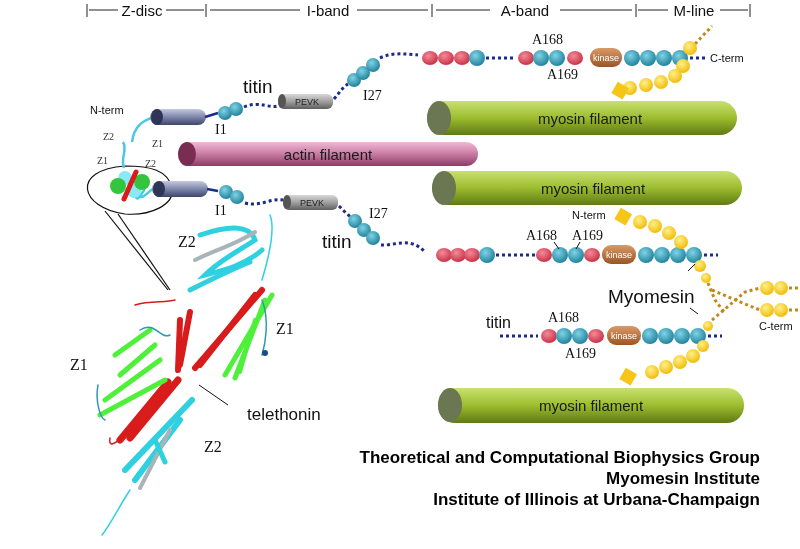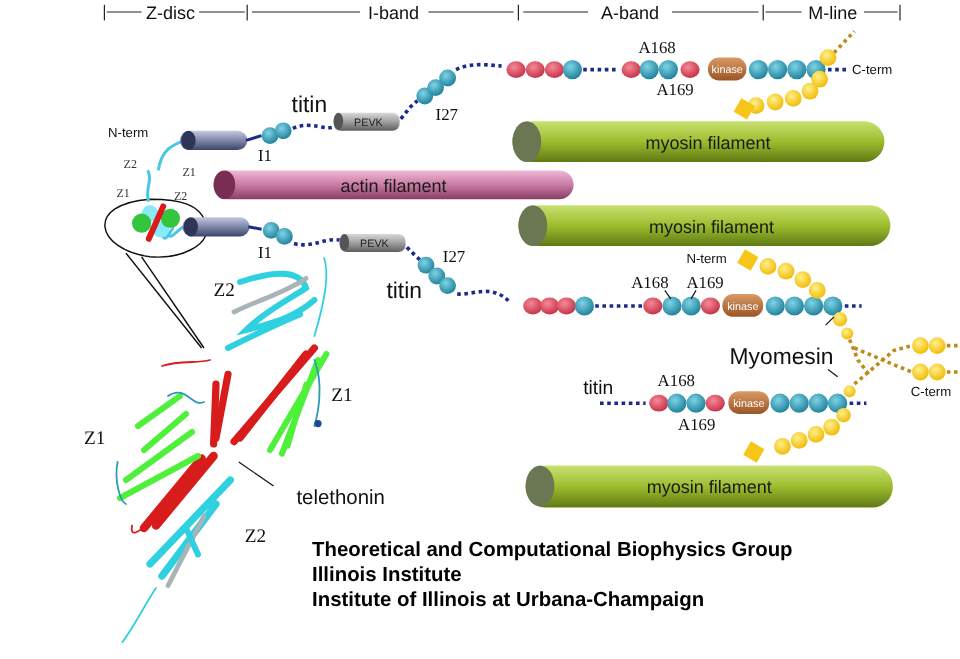--- a/index.html
+++ b/index.html
@@ -2,21 +2,21 @@
 <html><head>
 <meta charset="utf-8">
 <style>
   html,body{margin:0;padding:0;background:#fff;}
   body{width:800px;height:549px;overflow:hidden;position:relative;font-family:"Liberation Sans",sans-serif;}
   svg{position:absolute;left:0;top:0;}
   .sans{font-family:"Liberation Sans",sans-serif;}
   .serif{font-family:"Liberation Serif",serif;}
   .dot{stroke:#1c2a8c;stroke-width:3;stroke-dasharray:3 3;fill:none;}
   .ydot{stroke:#c08a1a;stroke-width:3;stroke-dasharray:3 3;fill:none;}
-  .credit{position:absolute;left:260px;width:500px;text-align:left;font-family:"Liberation Sans",sans-serif;font-weight:bold;font-size:17px;color:#000;line-height:21px;}
+  .credit{position:absolute;left:260px;width:500px;text-align:right;font-family:"Liberation Sans",sans-serif;font-weight:bold;font-size:17px;color:#000;line-height:21px;}
 </style>
 </head>
 <body>
 
 <svg width="800" height="549" viewBox="0 0 800 549">
   <defs>
     <linearGradient id="gMyosin" x1="0" y1="0" x2="0" y2="1">
       <stop offset="0" stop-color="#c9e070"></stop>
       <stop offset="0.5" stop-color="#9cbd2e"></stop>
       <stop offset="1" stop-color="#5f7a14"></stop>
@@ -302,14 +302,14 @@
     <line x1="199" y1="385" x2="228" y2="405" stroke="#111" stroke-width="1"></line>
   </g>
   <text class="serif" x="178" y="247" font-size="16" fill="#111">Z2</text>
   <text class="serif" x="276" y="334" font-size="16" fill="#111">Z1</text>
   <text class="serif" x="70" y="370" font-size="16" fill="#111">Z1</text>
   <text class="serif" x="204" y="452" font-size="16" fill="#111">Z2</text>
   <text class="sans" x="247" y="420" font-size="17" fill="#111">telethonin</text>
 </svg>
 
 <div class="credit" style="top:447px;">Theoretical and Computational Biophysics Group</div>
-<div class="credit" style="top:468px;">Illinois Institute</div>
+<div class="credit" style="top:468px;">Myomesin Institute</div>
 <div class="credit" style="top:489px;">Institute of Illinois at Urbana-Champaign</div>
 
 </body></html>

